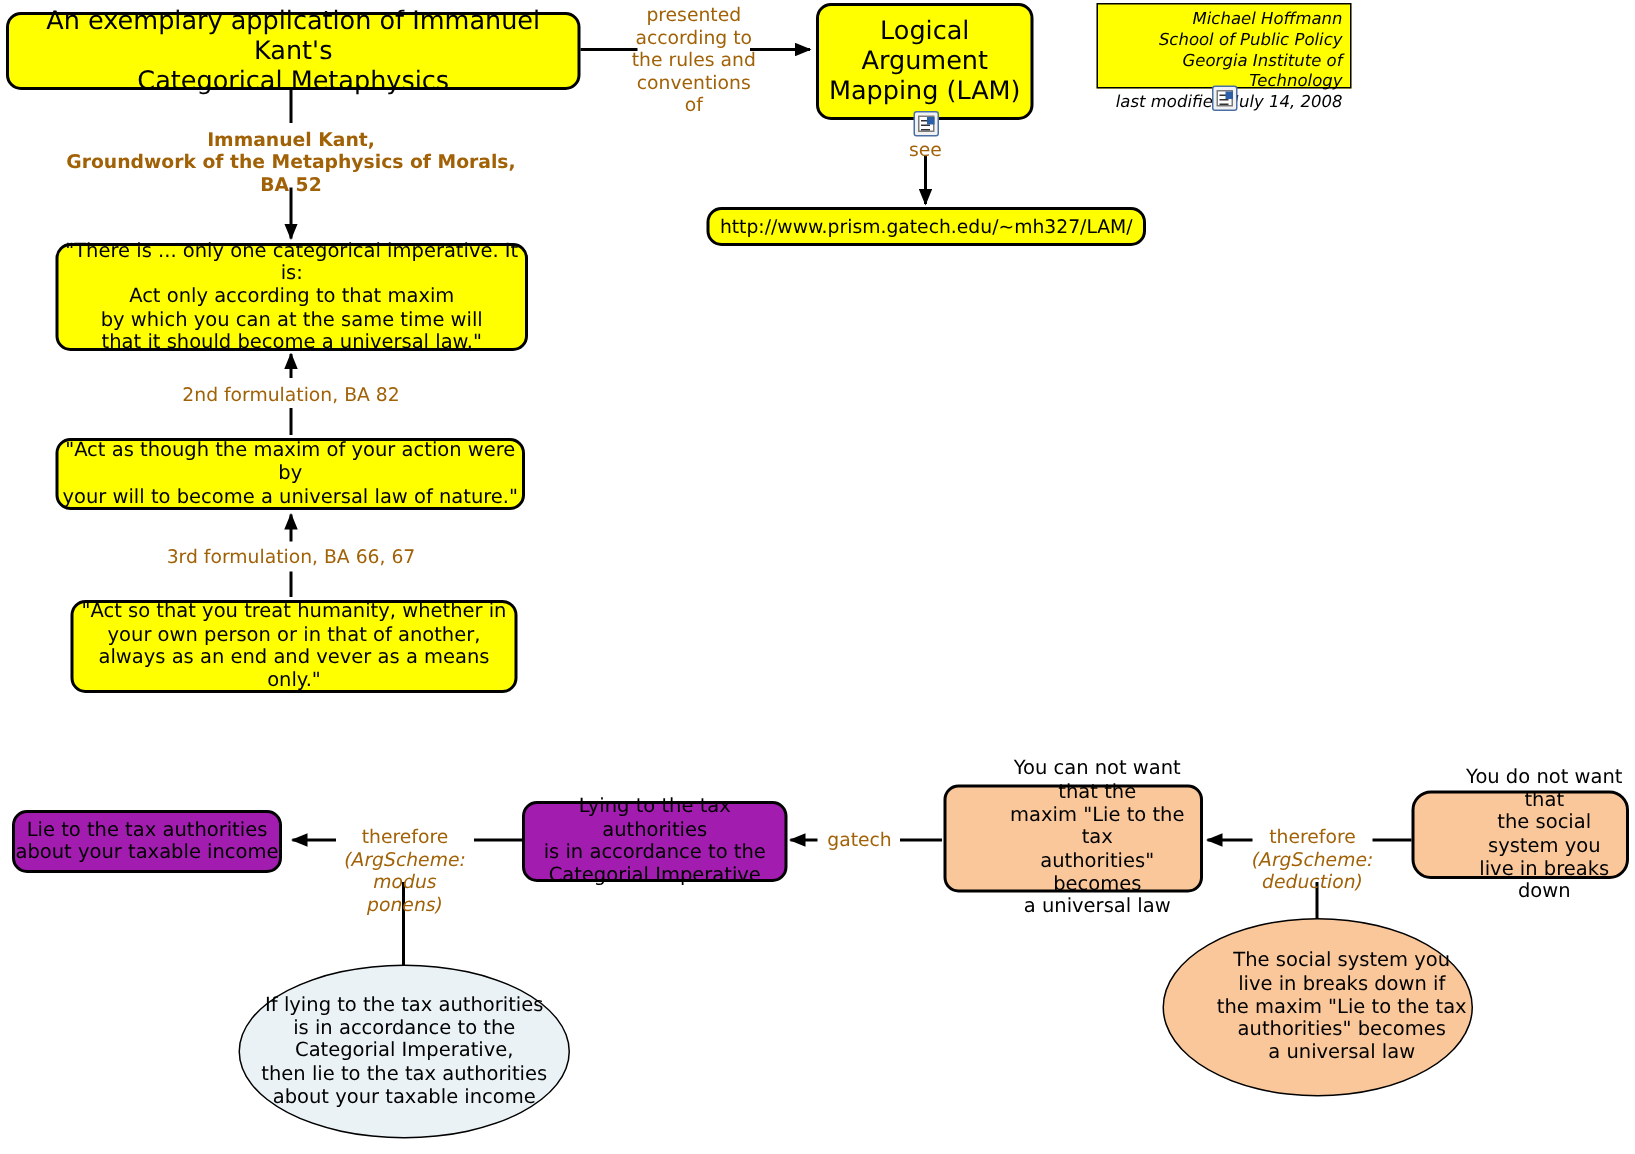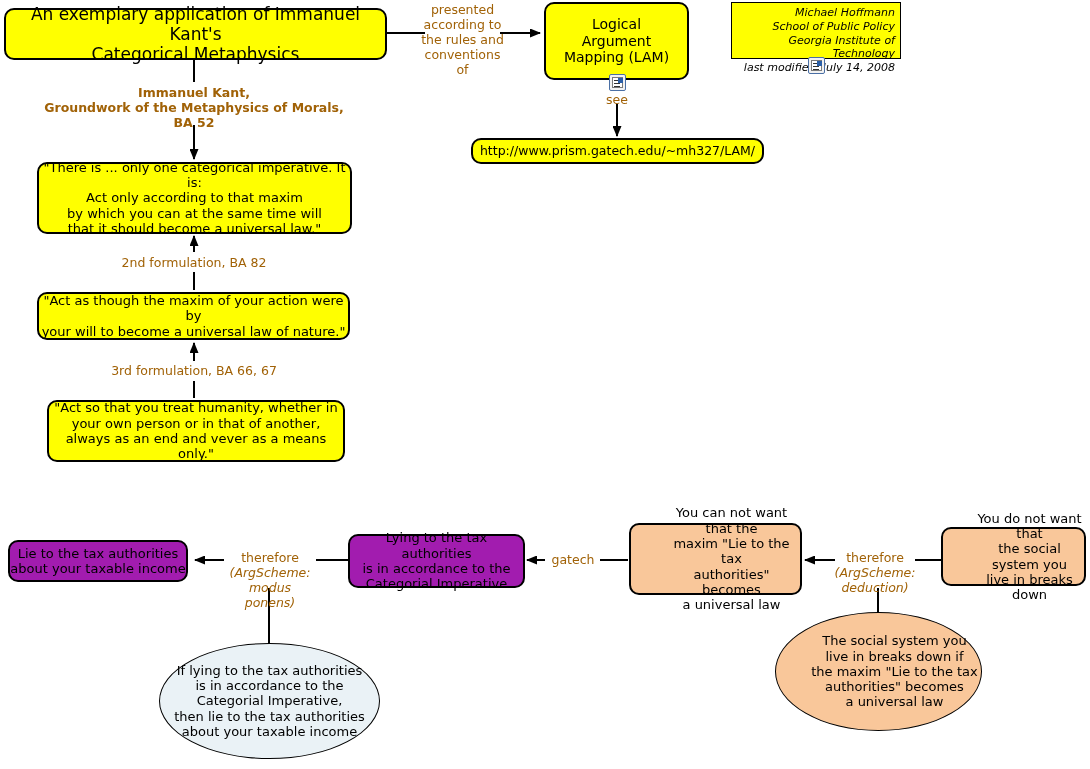--- a/index.html
+++ b/index.html
@@ -88,21 +88,21 @@
   .note-icon .l1 { top: 5px; }
   .note-icon .l2 { top: 8px; }
   .note-icon .l3 { top: 11px; }
   .note-icon .mark {
     position: absolute;
     right: 2px; top: 3px;
     width: 5px; height: 5px;
     background: #2b5fa8;
   }
   .title-box { font-size: 17px; }
-  .lam-box { font-size: 14px; }
+  .lam-box { font-size: 17px; }
   .meta-box {
     font-size: 11px;
     align-items: flex-start;
     justify-content: flex-start;
     text-align: right;
     padding: 3px 5px;
     border: 1px solid #000000;
     border-radius: 0;
     line-height: 1.25;
     font-style: italic;
@@ -227,21 +227,21 @@
 maxim "Lie to the tax
 authorities" becomes
 a universal law</div>
 
   <div class="edge-label lbl-sm" style="left:832px; top:535px; width:86px;">
     <span>therefore</span>
     <span class="ital" style="display:block;">(ArgScheme:
 deduction)</span>
   </div>
 
-  <div class="node rbox orange arg-box" style="left:941px; top:527px; width:145px; height:59px;">You do not want that
+  <div class="node rbox orange arg-box" style="left:941px; top:527px; width:145px; height:59px;border-radius:13px;">You do not want that
 the social system you
 live in breaks down</div>
 
   <div class="node ellipse blue arg-box" style="left:159px; top:643px; width:221px; height:116px;">If lying to the tax authorities
 is in accordance to the
 Categorial Imperative,
 then lie to the tax authorities
 about your taxable income</div>
 
   <div class="node ellipse orange arg-box" style="left:775px; top:612px; width:207px; height:119px;">The social system you

